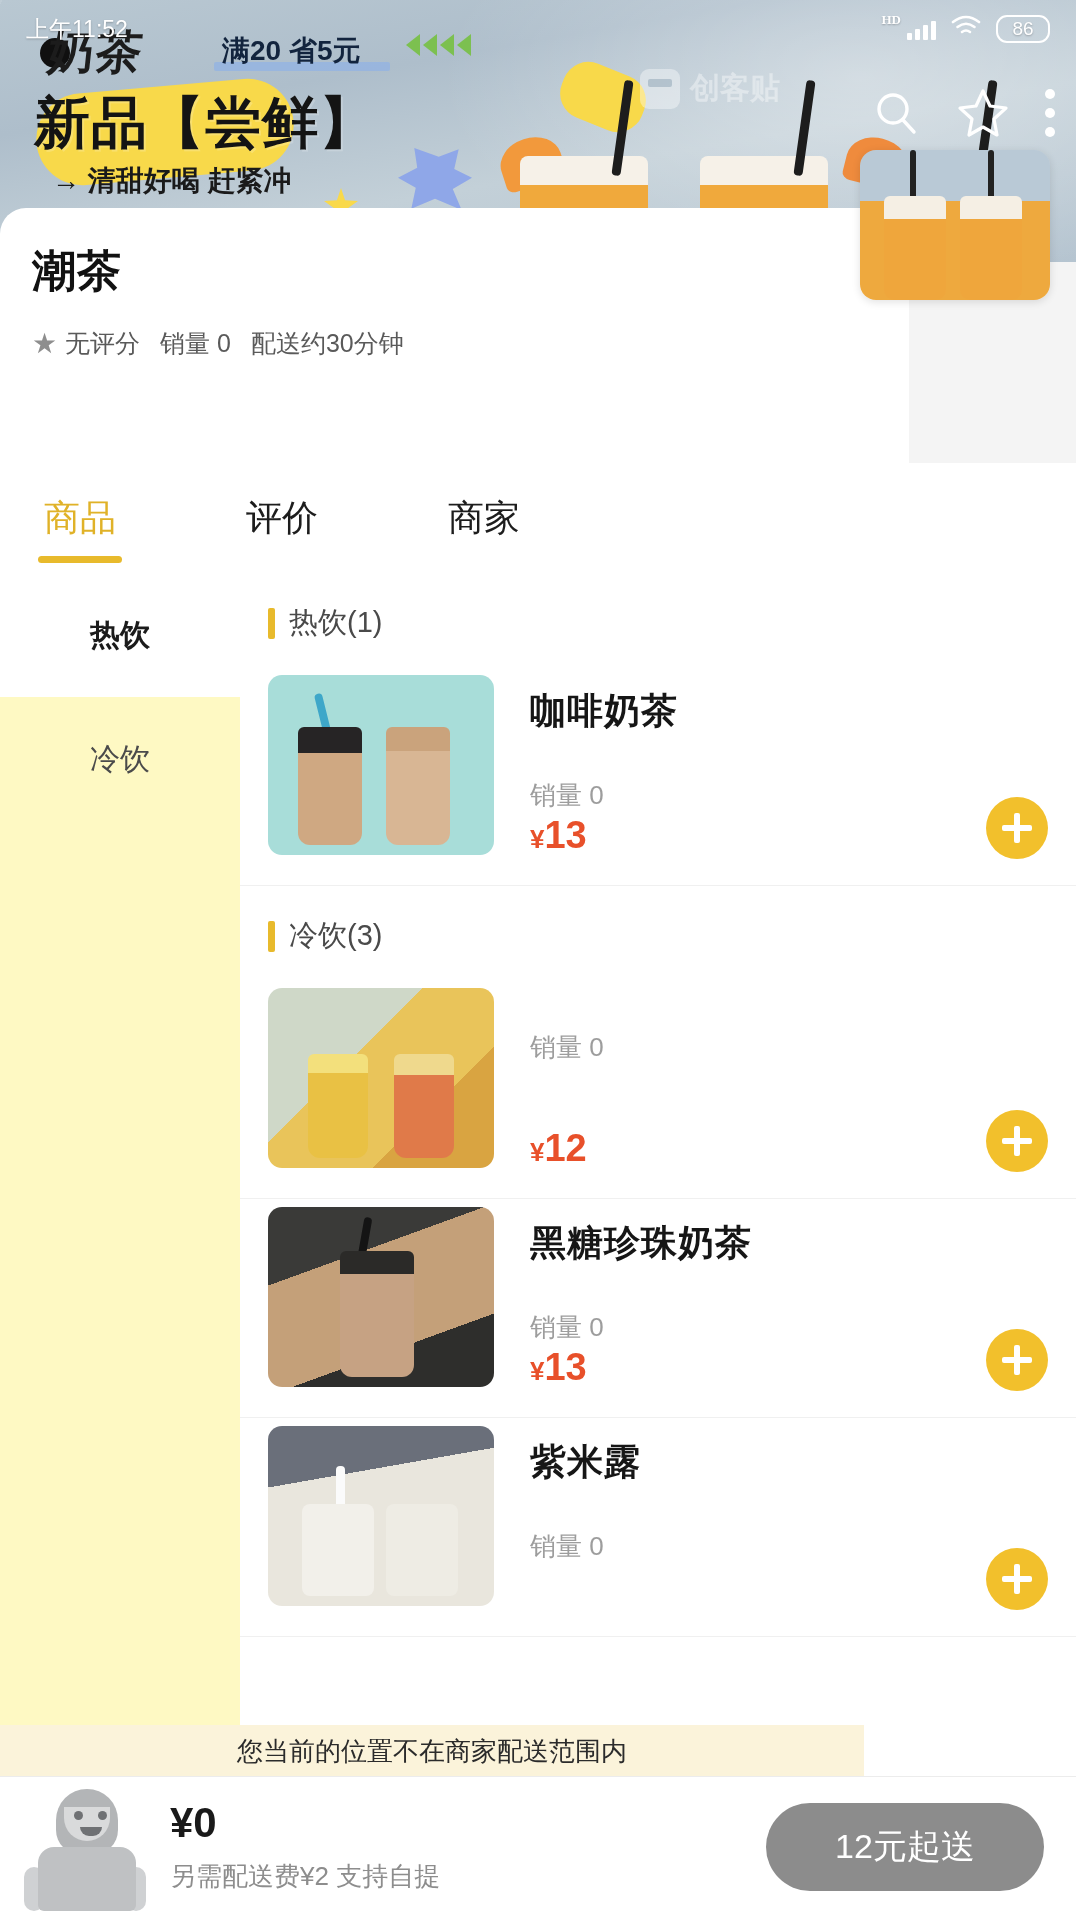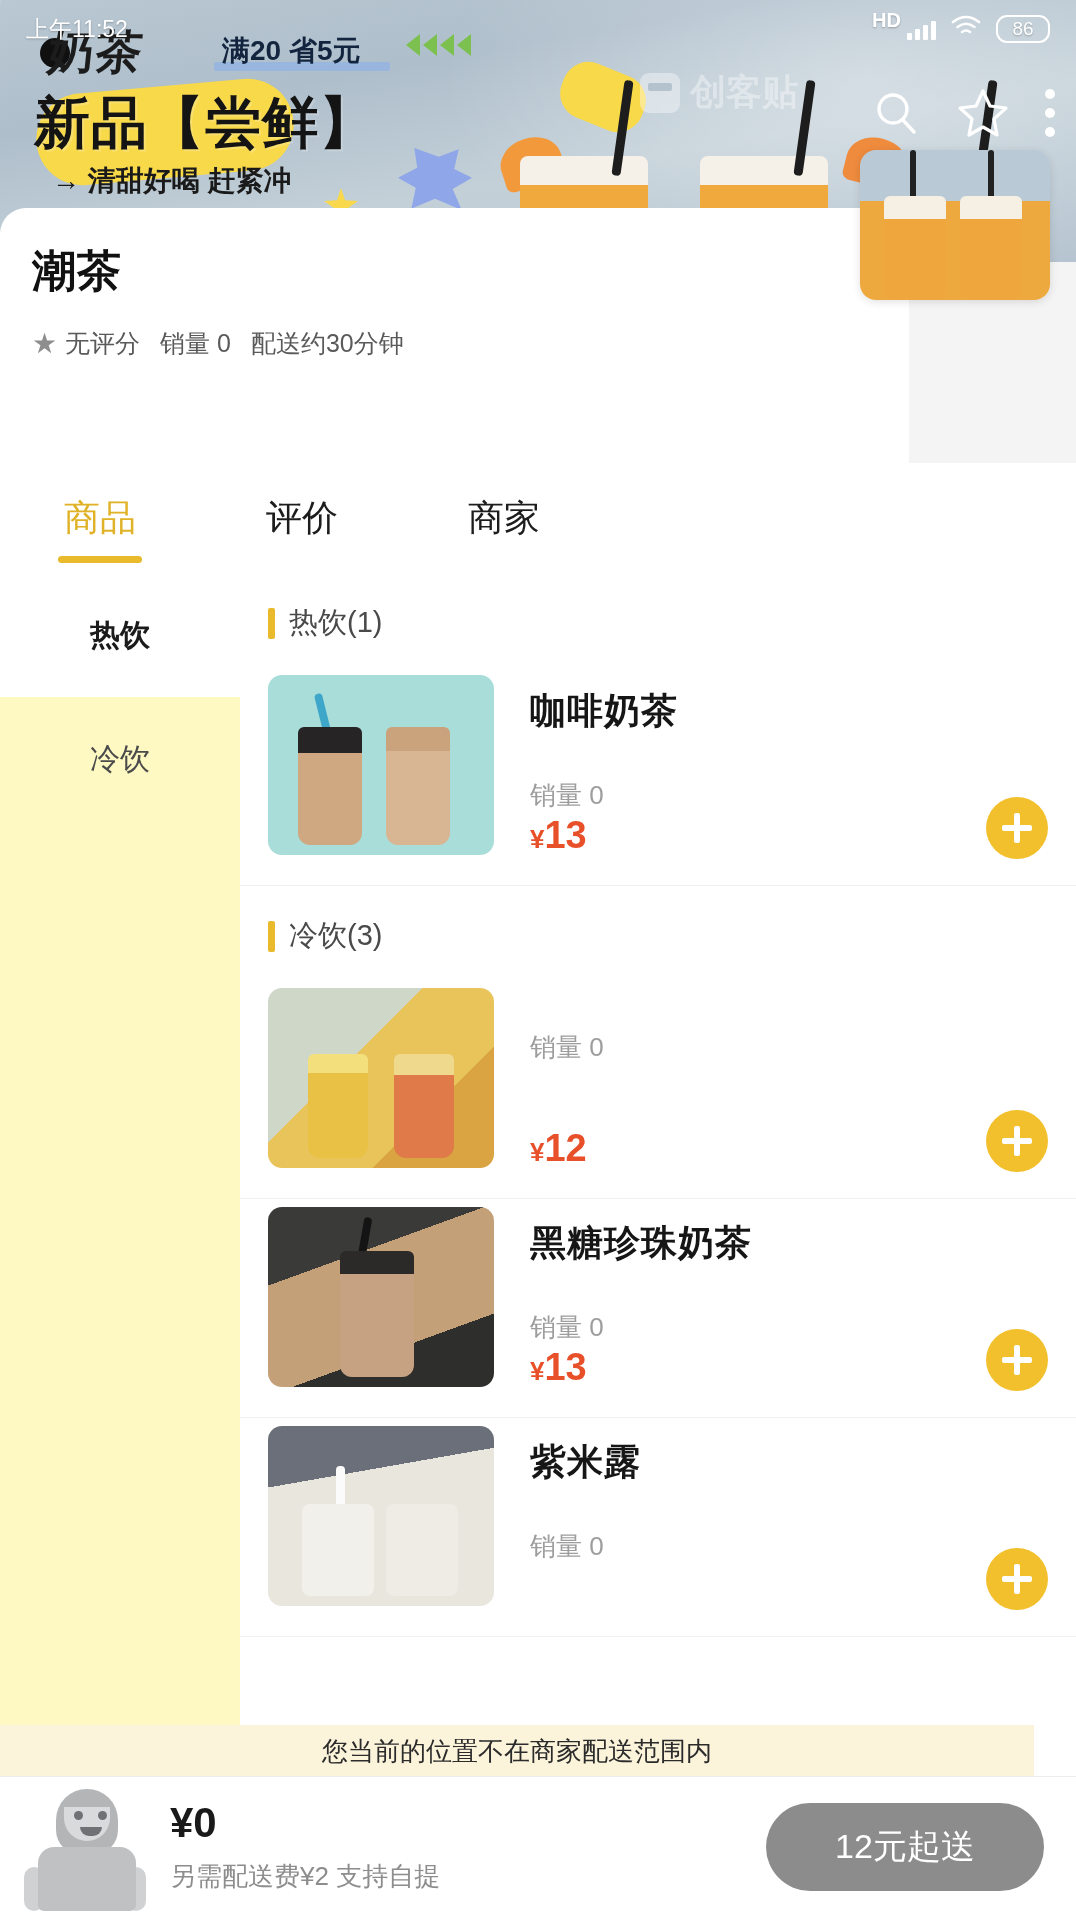--- a/index.html
+++ b/index.html
@@ -78,21 +78,21 @@
     opacity:.45;
   }
   .wm-badge{
     width:40px;height:40px;border-radius:9px;background:rgba(255,255,255,.85);
     position:relative;
   }
   .wm-badge:after{
     content:""; position:absolute; left:8px; top:10px; width:24px; height:8px;
     background:#9fb2c0; border-radius:2px;
   }
-  .wm-text{ font-size:36px; font-weight:bold; color:rgba(255,255,255,.85); }
+  .wm-text{ font-size:30px; font-weight:bold; color:rgba(255,255,255,.85); }
   
   .drink{
     position:absolute; bottom:-6px; width:128px; height:112px;
     background:linear-gradient(180deg,#f6f1e8 0 26%, #f0a93c 26% 100%);
     border-radius:8px 8px 16px 16px;
   }
   .drink.d1{ left:520px; }
   .drink.d2{ left:700px; }
   .drink.d3{ left:880px; }
   .straw{
@@ -114,21 +114,21 @@
   .hdr-icons svg{ display:block; }
 
   
   .statusbar{
     position:absolute; top:0; left:0; width:1076px; height:58px;
     display:flex; align-items:center; justify-content:space-between;
     padding:0 26px; color:#ffffff; font-size:23px; z-index:6;
     text-shadow:0 1px 2px rgba(0,0,0,.25);
   }
   .sb-right{ display:flex; align-items:center; gap:14px; }
-  .hd-tag{ font-size:20px; font-weight:bold; position:relative; top:-9px; margin-right:-8px; }
+  .hd-tag{ font-size:13px; font-weight:bold; position:relative; top:-9px; margin-right:-8px;font-family:Liberation Serif, serif; }
   .bars{ display:flex; align-items:flex-end; gap:3px; height:22px; }
   .bars i{ width:5px; background:#fff; border-radius:1px; display:block; }
   .bars i:nth-child(1){height:7px}.bars i:nth-child(2){height:11px}
   .bars i:nth-child(3){height:15px}.bars i:nth-child(4){height:19px}
   .batt{
     border:2px solid #fff; border-radius:11px; padding:1px 10px; font-size:19px;
     min-width:54px; text-align:center;
   }
 
   
@@ -171,21 +171,21 @@
 
   
   .tabs{
     position:absolute; top:463px; left:0; width:1076px; height:110px;
     background:#fff; display:flex; align-items:center; z-index:3;
   }
   .tab{
     font-size:36px; color:#1d1d1d; position:relative;
     padding:0 6px; text-align:center;
   }
-  .tab.t1{ margin-left:58px; }
+  .tab.t1{ margin-left:38px; }
   .tab.t2{ margin-left:118px; }
   .tab.t3{ margin-left:118px; }
   .tab.active{ color:#e0b228; font-weight:500; }
   .tab.active:after{
     content:""; position:absolute; left:50%; transform:translateX(-50%);
     bottom:-20px; width:84px; height:7px; background:#e8ba2c; border-radius:4px;
   }
 
   
   .content{
@@ -250,21 +250,21 @@
     border:none; cursor:pointer;
   }
   .addbtn:before, .addbtn:after{
     content:""; position:absolute; background:#fff; border-radius:2px;
   }
   .addbtn:before{ width:30px; height:6px; }
   .addbtn:after{ width:6px; height:30px; }
 
   
   .warn{
-    position:absolute; left:0; bottom:139px; width:1034px; height:52px;
+    position:absolute; left:0; bottom:139px; width:864px; height:52px;
     background:#fbf3da; display:flex; align-items:center; justify-content:center;
     font-size:26px; color:#2b2b2b; z-index:9;
   }
   .cartbar{
     position:absolute; left:0; bottom:0; width:1076px; height:139px;
     background:#fff; z-index:10; display:flex; align-items:center;
     box-shadow:0 -1px 0 #ececec;
   }
   .rider{
     position:relative; width:160px; height:139px; flex:0 0 160px;

